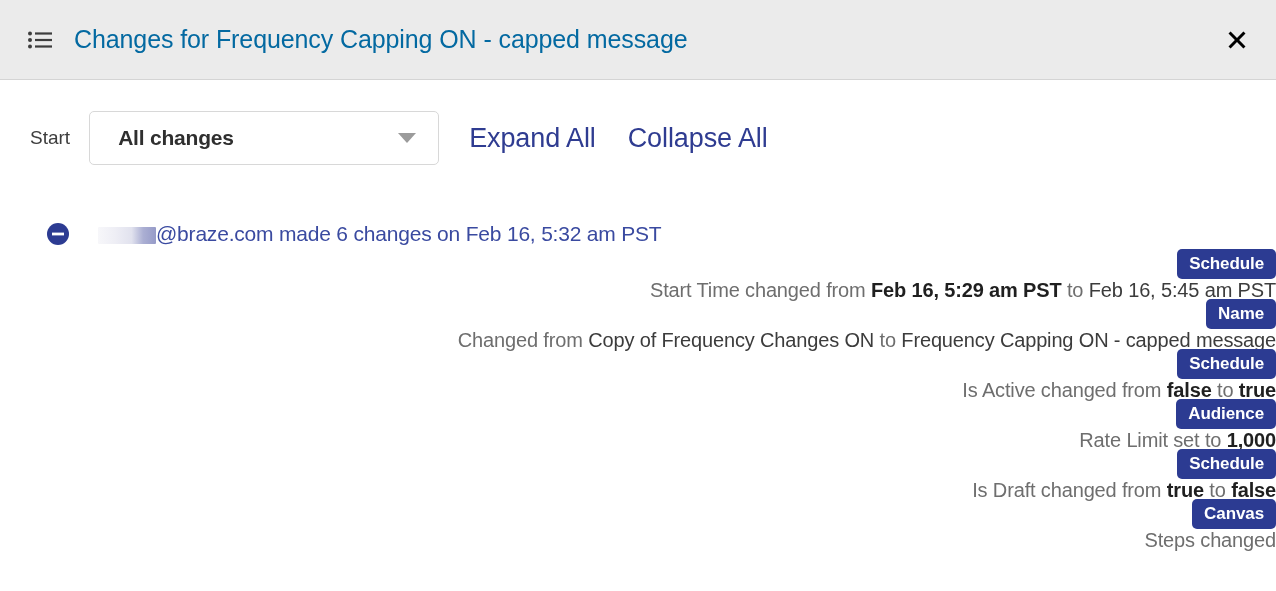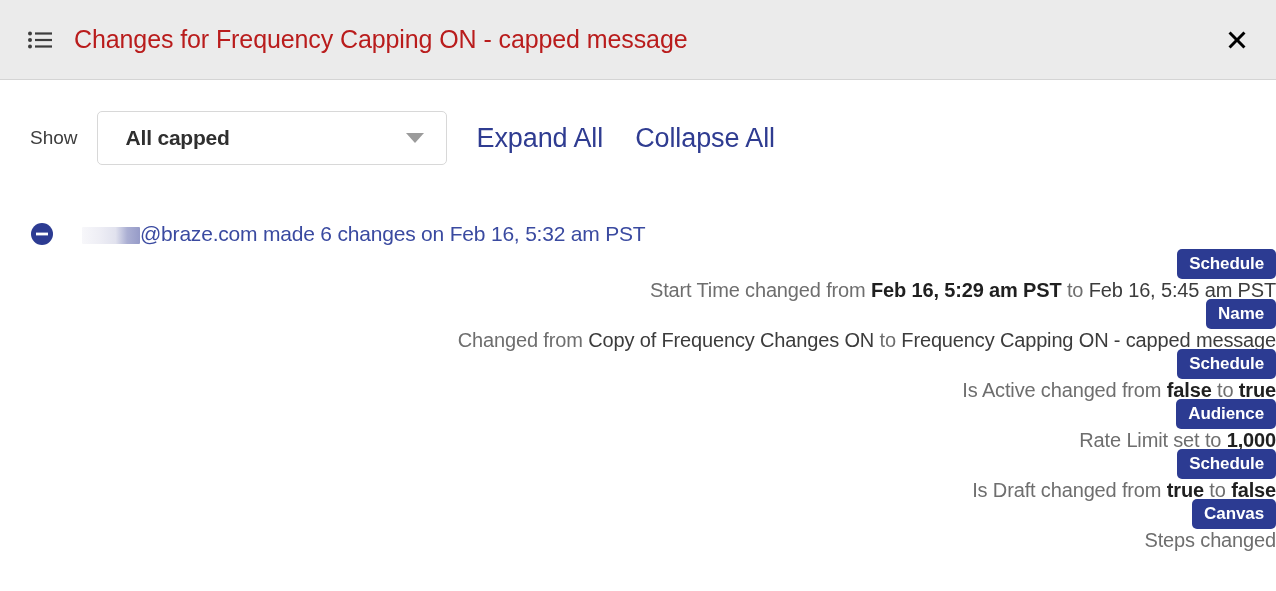--- a/index.html
+++ b/index.html
@@ -27,21 +27,21 @@
   }
   .list-icon {
     width: 24px;
     height: 18px;
     flex: 0 0 auto;
     margin-right: 22px;
     display: block;
   }
   .modal-title {
     font-size: 25px;
-    color: #b91c1c;
+    color: #0369a1;
     font-weight: 400;
     letter-spacing: -0.1px;
     white-space: nowrap;
     flex: 1 1 auto;
   }
   .close-button {
     flex: 0 0 auto;
     width: 34px;
     height: 34px;
     display: flex;
@@ -109,20 +109,21 @@
     text-decoration: none;
     cursor: pointer;
     white-space: nowrap;
     letter-spacing: -0.1px;
   }
   .toolbar-link + .toolbar-link { margin-left: 32px; }
 
   
   .changes-area {
     padding-top: 54px;
+    padding-left: 16px;
   }
   .group-header {
     display: flex;
     align-items: center;
     padding-left: 30px;
     height: 30px;
   }
   .toggle-icon {
     width: 24px;
     height: 24px;
@@ -207,23 +208,23 @@
   </span>
   <div class="modal-title">Changes for Frequency Capping ON - capped message</div>
   <button class="close-button">
     <svg width="26" height="26" viewBox="0 0 26 26" xmlns="http://www.w3.org/2000/svg">
       <path d="M4.5 6.6 L6.6 4.5 L13 10.9 L19.4 4.5 L21.5 6.6 L15.1 13 L21.5 19.4 L19.4 21.5 L13 15.1 L6.6 21.5 L4.5 19.4 L10.9 13 Z" fill="#000000"></path>
     </svg>
   </button>
 </div>
 
 <div class="toolbar">
-  <span class="show-label">Show</span>
+  <span class="show-label">Start</span>
   <div class="select-wrap">
-    <span class="select-value">All capped</span>
+    <span class="select-value">All changes</span>
     <span class="select-caret"></span>
   </div>
   <div class="toolbar-links">
     <a class="toolbar-link">Expand All</a>
     <a class="toolbar-link">Collapse All</a>
   </div>
 </div>
 
 <div class="changes-area">
 

